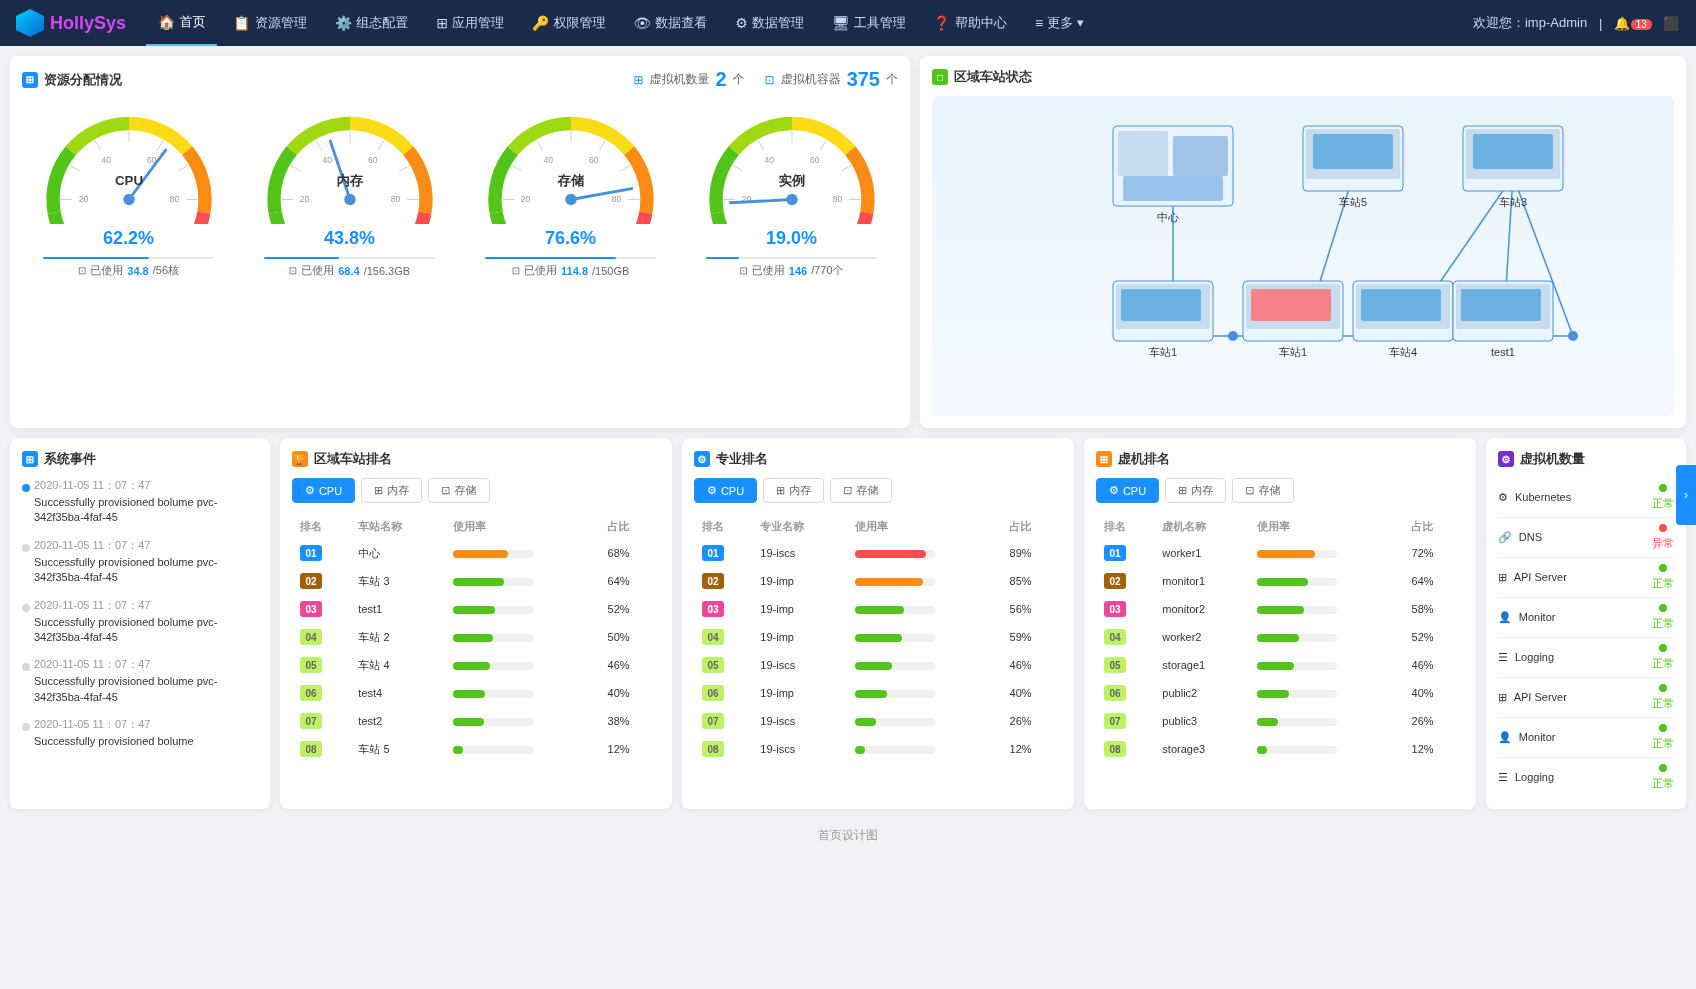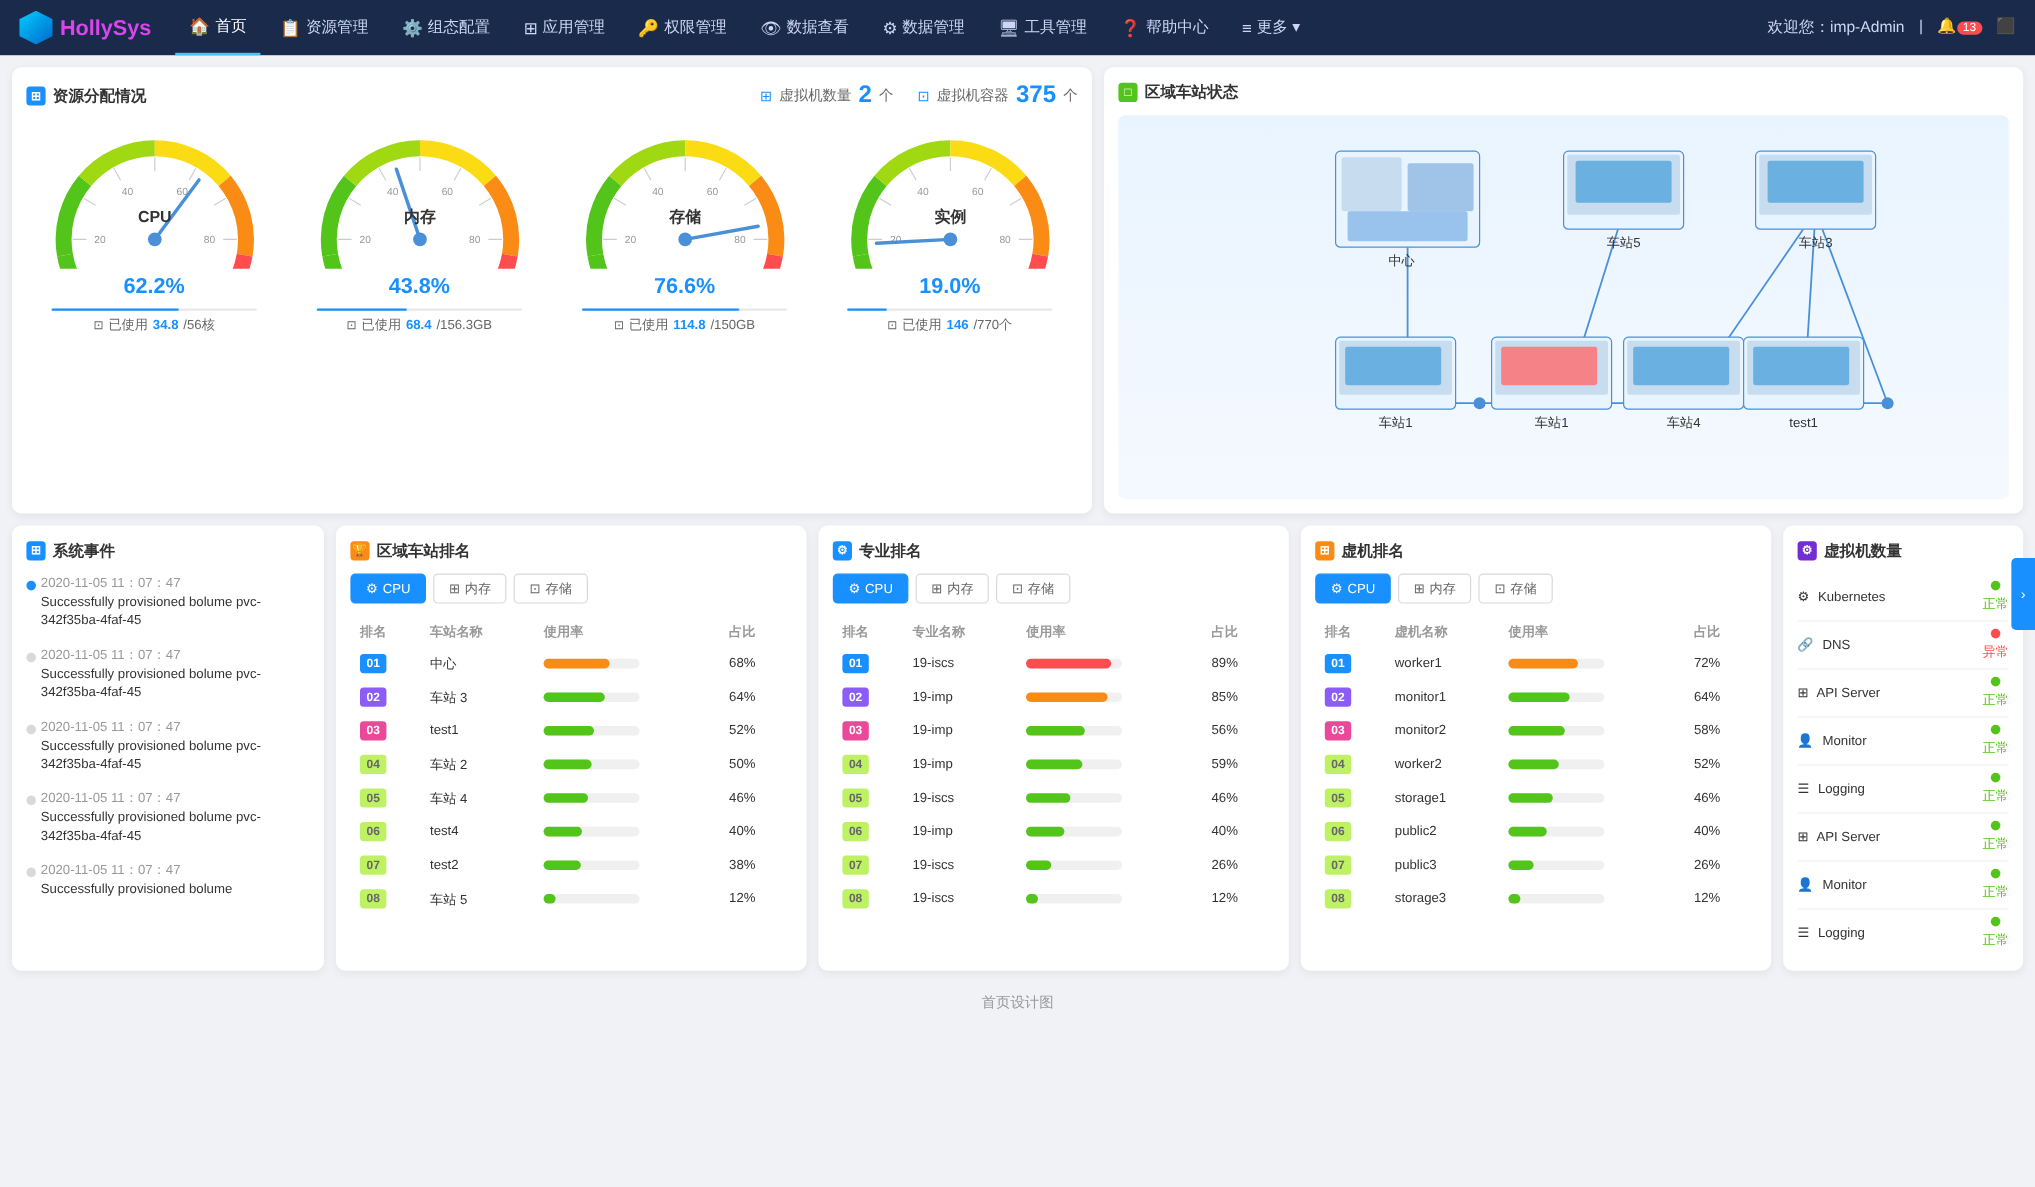--- a/index.html
+++ b/index.html
@@ -5,21 +5,21 @@
     * { margin: 0; padding: 0; box-sizing: border-box; }
     body { font-family: 'Microsoft YaHei', Arial, sans-serif; background: #f0f2f5; font-size: 12px; color: #333; width: 1696px; min-height: 989px; overflow-x: hidden; }
 
     
     .nav { background: #1a2a4a; height: 46px; display: flex; align-items: center; padding: 0 16px; gap: 4px; }
     .nav-logo { display: flex; align-items: center; gap: 6px; color: #d946ef; font-size: 18px; font-weight: bold; margin-right: 16px; }
     .nav-logo-icon { width: 28px; height: 28px; background: linear-gradient(135deg, #00cfff, #0066cc); clip-path: polygon(50% 0%, 100% 25%, 100% 75%, 50% 100%, 0% 75%, 0% 25%); }
     .nav-item { color: #ccd6f6; padding: 0 12px; height: 46px; display: flex; align-items: center; gap: 4px; cursor: pointer; font-size: 13px; white-space: nowrap; }
     .nav-item.active { color: #fff; border-bottom: 2px solid #4fc3f7; }
     .nav-item .nav-icon { font-size: 14px; }
-    .nav-right { margin-left: auto; display: flex; align-items: flex-start; gap: 12px; color: #ccd6f6; font-size: 13px; }
+    .nav-right { margin-left: auto; display: flex; align-items: center; gap: 12px; color: #ccd6f6; font-size: 13px; }
     .nav-badge { background: #ff4d4f; color: #fff; border-radius: 10px; padding: 0 5px; font-size: 10px; }
 
     
     .main { padding: 10px; display: flex; flex-direction: column; gap: 10px; }
     
     
     .panel { background: #fff; border-radius: 8px; padding: 12px; box-shadow: 0 2px 8px rgba(0,0,0,0.06); }
     .panel-header { display: flex; align-items: center; gap: 6px; margin-bottom: 10px; font-size: 13px; font-weight: 600; color: #333; }
     .panel-header-icon { width: 16px; height: 16px; border-radius: 3px; display: flex; align-items: center; justify-content: center; font-size: 10px; color: #fff; }
     .panel-header-icon.blue { background: #1890ff; }
@@ -61,21 +61,21 @@
     
     .rank-tabs { display: flex; gap: 6px; margin-bottom: 10px; }
     .rank-tab { padding: 4px 12px; border-radius: 4px; cursor: pointer; font-size: 11px; display: flex; align-items: center; gap: 4px; border: 1px solid #d9d9d9; color: #666; background: #fff; }
     .rank-tab.active { background: #1890ff; color: #fff; border-color: #1890ff; }
     
     .rank-table { width: 100%; }
     .rank-table th { font-size: 11px; color: #999; padding: 4px 6px; text-align: left; }
     .rank-table td { padding: 5px 6px; font-size: 11px; vertical-align: middle; }
     .rank-badge { display: inline-flex; align-items: center; justify-content: center; width: 22px; height: 16px; border-radius: 3px; font-size: 10px; color: #fff; font-weight: bold; }
     .rank-badge.r1 { background: #1890ff; }
-    .rank-badge.r2 { background: #8b5cf6; }
+    .rank-badge.r2 { background: #a16207; }
     .rank-badge.r3 { background: #ec4899; }
     .rank-badge.rn { background: #bef264; color: #666; }
 
     .progress-bar { height: 8px; background: #f0f0f0; border-radius: 4px; width: 80px; display: inline-block; vertical-align: middle; }
     .progress-fill { height: 100%; border-radius: 4px; }
     .progress-fill.red { background: #ff4d4f; }
     .progress-fill.orange { background: #fa8c16; }
     .progress-fill.green { background: #52c41a; }
 
     

